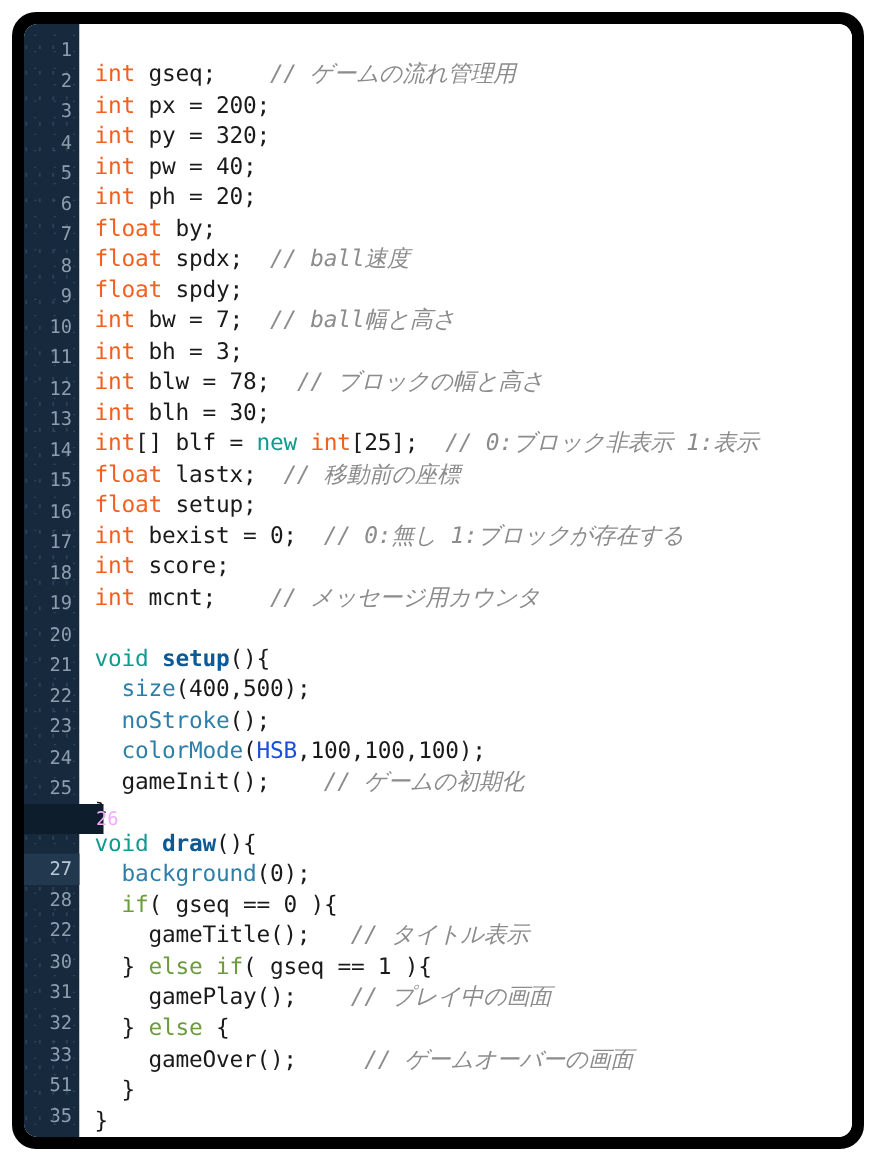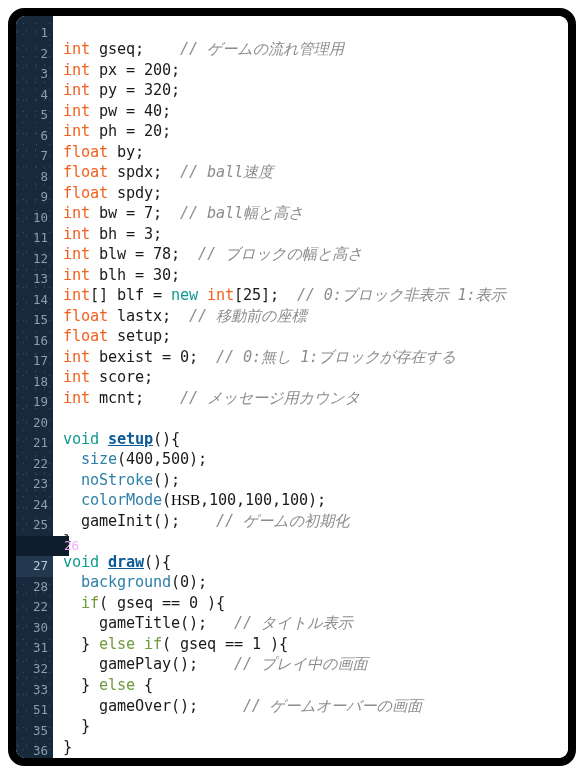--- a/index.html
+++ b/index.html
@@ -69,20 +69,21 @@
     z-index: 2;
   }
   .gnum.dim {
     background: #0e1d2c;
     color: #f0abfc;
     padding-left: 48px;
   }
   .gnum.hilite {
     background: #22384e;
     color: #b8c7d4;
+    margin-top: 13px;
   }
 
   
   #code {
     position: relative;
     flex: 1 1 auto;
     background: #ffffff;
     padding-top: 23px;
     padding-left: 10px;
     box-sizing: border-box;
@@ -96,23 +97,23 @@
     white-space: pre;
     color: #1a1a1a;
     font-family: "DejaVu Sans Mono", monospace;
     letter-spacing: -0.15px;
   }
 
   
   .t-type     { color: #f2601f; }
   .t-kw       { color: #0f9b8e; margin-top: 32px; }
   .t-ctrl     { color: #6d9c3c; }
-  .t-const    { color: #000000; font-family: Liberation Serif, serif; }
+  .t-const    { color: #1d4ed8; }
   .t-builtin  { color: #2e7fa8; }
-  .t-fndef    { color: #0b5a96; font-weight: bold; text-decoration: underline; }
+  .t-fndef    { color: #0b5a96; font-weight: bold; }
   .t-plain    { color: #1a1a1a; }
   .t-comment  { color: #8c8c8c; font-style: italic; }
 </style>
 </head>
 <body>
 
 <div id="editor-window">
   <div id="editor-inner">
 
     <div id="gutter">

